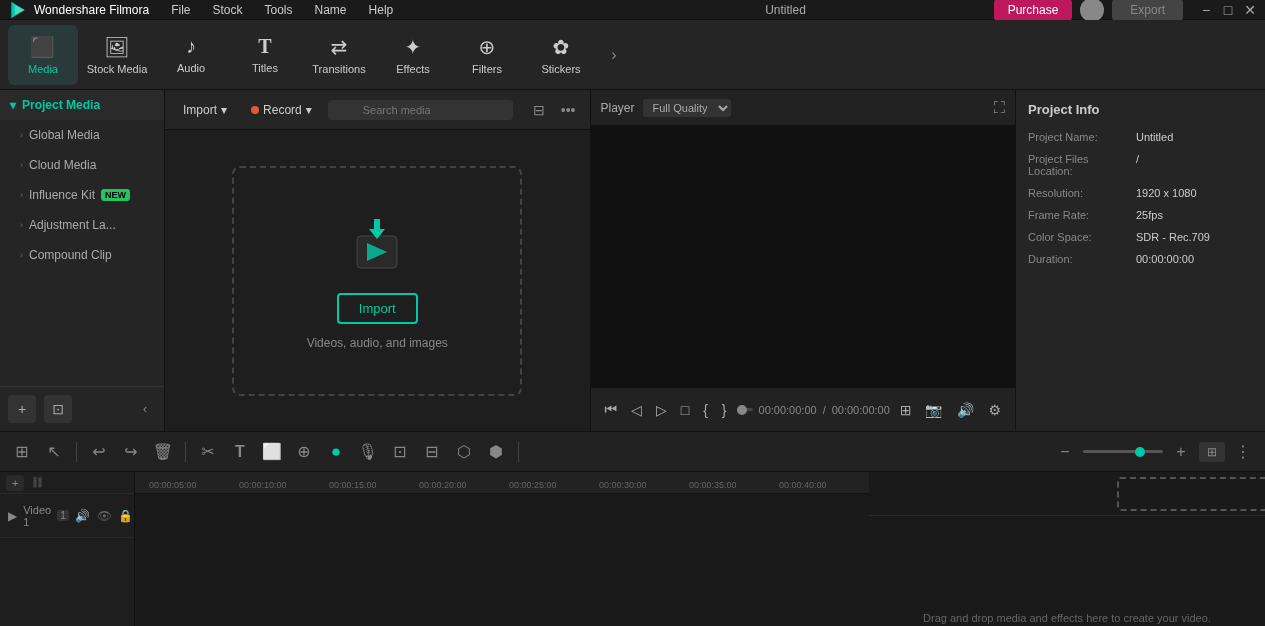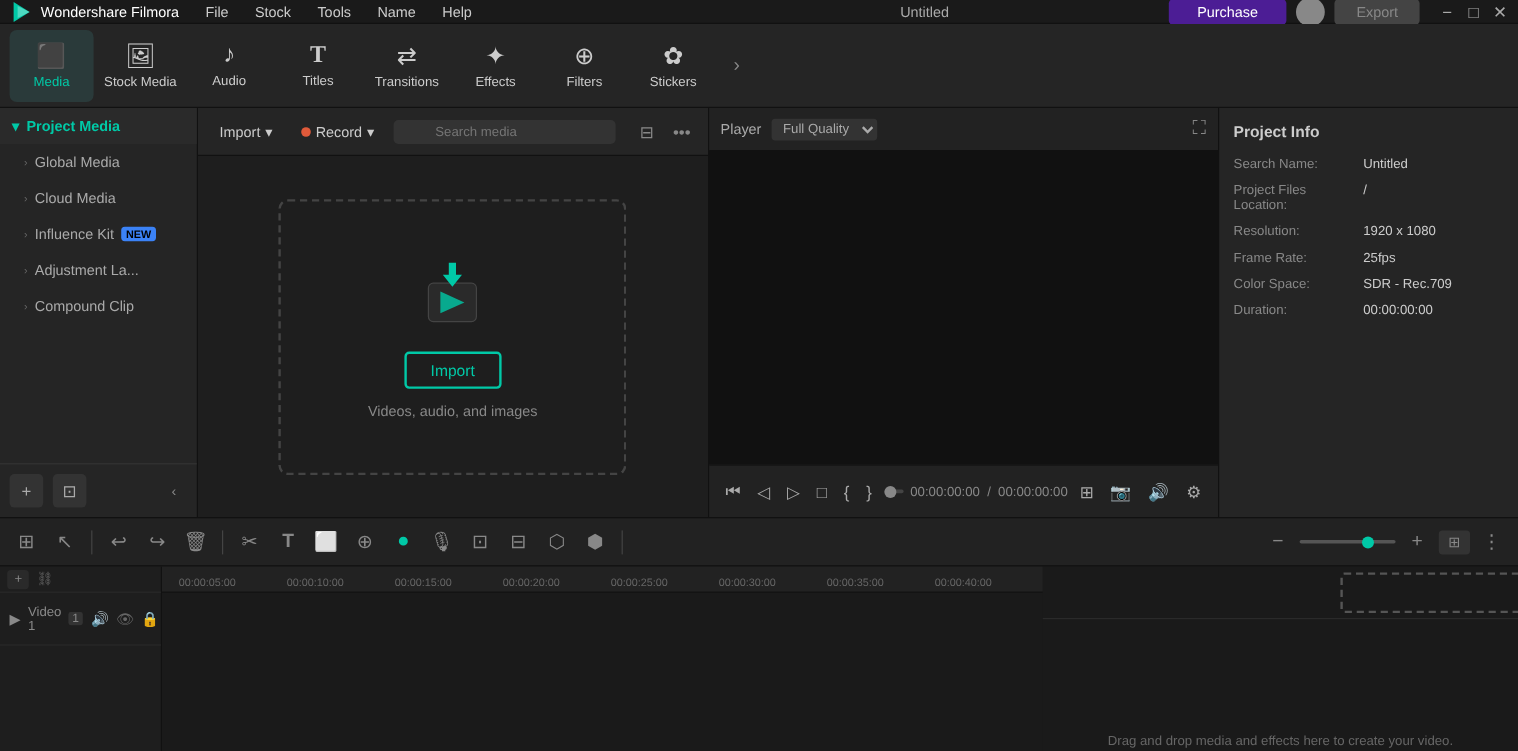--- a/index.html
+++ b/index.html
@@ -58,25 +58,25 @@
       text-align: center;
       color: #aaa;
       font-size: 12px;
     }
     .titlebar-right {
       display: flex;
       align-items: center;
       gap: 8px;
     }
     .purchase-btn {
-      background: #4c1d95;
+      background: #be185d;
       color: #fff;
       border: none;
       border-radius: 4px;
-      padding: 4px 24px;
+      padding: 4px 14px;
       font-size: 12px;
       cursor: pointer;
       font-weight: 500;
     }
     .avatar {
       width: 24px;
       height: 24px;
       border-radius: 50%;
       background: #888;
     }
@@ -179,21 +179,21 @@
       padding: 8px 14px 8px 20px;
       cursor: pointer;
       color: #aaa;
       font-size: 12px;
       display: flex;
       align-items: center;
       gap: 6px;
     }
     .sidebar-item .arrow { font-size: 9px; color: #666; }
     .sidebar-item-badge {
-      background: #3b82f6;
+      background: #22c55e;
       color: #000;
       font-size: 9px;
       border-radius: 3px;
       padding: 1px 4px;
       font-weight: bold;
     }
     .sidebar-footer {
       margin-top: auto;
       padding: 8px;
       display: flex;
@@ -817,21 +817,21 @@
       <button class="ctrl-btn">⊞</button>
       <button class="ctrl-btn">📷</button>
       <button class="ctrl-btn">🔊</button>
       <button class="ctrl-btn">⚙</button>
     </div>
   </div>
 
   <div class="project-info">
     <div class="project-info-title">Project Info</div>
     <div class="info-row">
-      <span class="info-label">Search Name:</span>
+      <span class="info-label">Project Name:</span>
       <span class="info-value">Untitled</span>
     </div>
     <div class="info-row">
       <span class="info-label">Project Files Location:</span>
       <span class="info-value">/</span>
     </div>
     <div class="info-row">
       <span class="info-label">Resolution:</span>
       <span class="info-value">1920 x 1080</span>
     </div>

